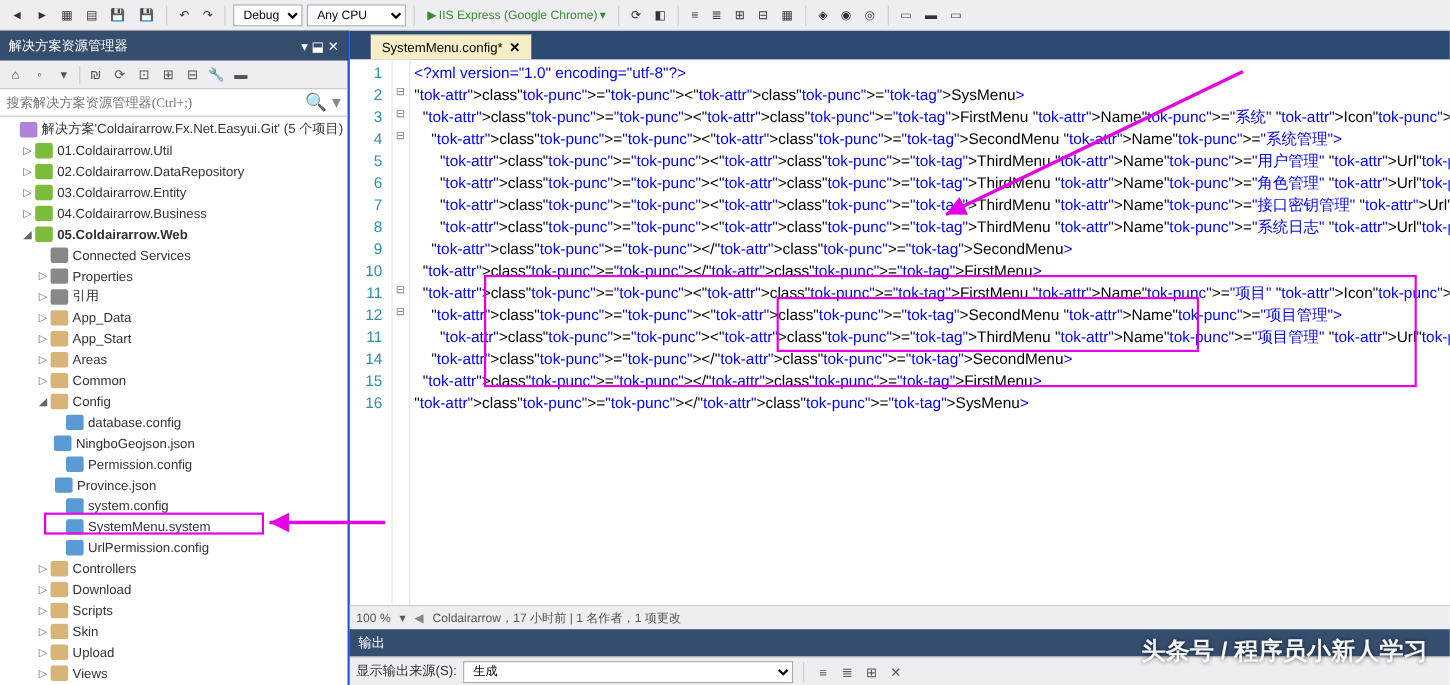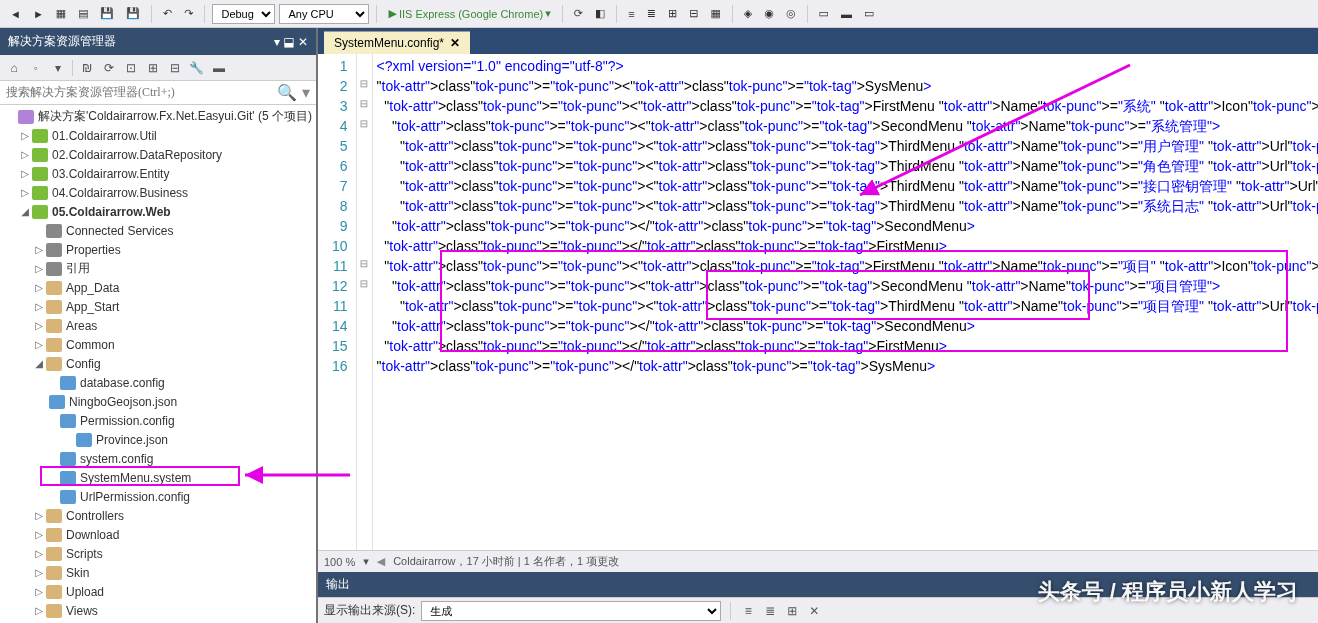--- a/index.html
+++ b/index.html
@@ -2,40 +2,40 @@
 <html><head>
 <meta charset="utf-8">
 <style>
 * { margin:0; padding:0; box-sizing:border-box; font-family:"Microsoft YaHei",Consolas,sans-serif; }
 body { width:1318px; height:623px; background:#eee; overflow:hidden; position:relative; }
 .toolbar { height:28px; background:#eeeef2; border-bottom:1px solid #ccc; display:flex; align-items:center; padding:0 6px; font-size:11px; color:#333; gap:4px; }
 .tb-btn { padding:2px 4px; display:flex; align-items:center; gap:2px; }
 .tb-sep { width:1px; height:18px; background:#ccc; margin:0 3px; }
 .tb-combo { border:1px solid #aaa; background:#fff; height:20px; font-size:11px; padding:0 4px; }
 .main { display:flex; height:595px; }
-.panel { width:352px; background:#252526; display:flex; flex-direction:column; border-right:2px solid #737373; }
+.panel { width:352px; background:#252526; display:flex; flex-direction:column; border-right:2px solid #1d4ed8; }
 .panel-title { background:#364e6e; color:#fff; font-size:12px; padding:5px 8px; display:flex; justify-content:space-between; align-items:center; }
 .panel-tools { background:#eeeef2; height:26px; display:flex; align-items:center; padding:0 6px; gap:6px; border-bottom:1px solid #ccc; }
 .tool-ico { width:16px; height:16px; display:flex; align-items:center; justify-content:center; font-size:12px; color:#555; }
 .panel-search { background:#fff; border-bottom:1px solid #ccc; display:flex; align-items:center; padding:2px 6px; }
 .panel-search input { flex:1; border:none; outline:none; font-size:12px; color:#888;font-family:Liberation Serif, serif; }
 .tree { flex:1; background:#fff; overflow:auto; font-size:12px; color:#333; padding:2px 0; }
 .node { display:flex; align-items:center; height:19px; padding-right:4px; white-space:nowrap; }
 .exp { width:14px; text-align:center; color:#666; font-size:10px; font-family:Consolas; }
 .ico { width:16px; height:14px; margin-right:4px; display:inline-block; }
 .ico-sol { background:#b083d9; border-radius:2px; }
 .ico-cs { background:#7bbd3a; border-radius:2px; }
 .ico-fold { background:#d9b477; border-radius:2px; }
 .ico-cfg { background:#5a9bd5; border-radius:2px; }
 .ico-ref { background:#888; border-radius:2px; }
 .bold { font-weight:bold; }
 .hl-box { position:absolute; border:2px solid #e600e6; pointer-events:none; }
 .editor-side { flex:1; display:flex; flex-direction:column; background:#fff; }
 .tab-bar { height:26px; background:#2d4a72; display:flex; align-items:flex-end; padding-left:6px; }
-.tab { background:#f5eec6; color:#000; font-size:12px; padding:4px 10px; display:flex; align-items:center; gap:6px; border-top:1px solid #999; }
+.tab { background:#f5eec6; color:#000; font-size:12px; padding:4px 10px; display:flex; align-items:center; gap:6px; border-top:1px solid #999;margin-left:13px; }
 .tab-x { font-weight:bold; cursor:pointer; }
 .code-area { flex:1; display:flex; font-family:Consolas,monospace; font-size:14px; overflow:auto; position:relative; }
 .gutter { background:#fff; color:#2b91af; text-align:right; padding:2px 8px 2px 14px; border-right:1px solid #e0e0e0; line-height:20px; }
 .fold-col { width:16px; background:#fff; border-right:1px solid #e0e0e0; line-height:20px; color:#888; font-size:10px; text-align:center; }
 .code { flex:1; padding:2px 4px; line-height:20px; white-space:pre; position:relative; }
 .ln { height:20px; }
 .tok-decl { color:#0000ff; }
 .tok-str { color:#0000ff; }
 .tok-punc { color:#0000ff; }
 .status-row { height:22px; background:#eeeef2; border-top:1px solid #ccc; display:flex; align-items:center; font-size:11px; color:#555; padding:0 6px; gap:8px; }
@@ -184,21 +184,21 @@
         <div class="node" style="padding-left:35px">
           <span class="exp"></span>
           <span class="ico ico-cfg"></span>
           <span class="">NingboGeojson.json</span>
         </div>
         <div class="node" style="padding-left:46px">
           <span class="exp"></span>
           <span class="ico ico-cfg"></span>
           <span class="">Permission.config</span>
         </div>
-        <div class="node" style="padding-left:62px">
+        <div class="node" style="padding-left:36px">
           <span class="exp"></span>
           <span class="ico ico-cfg"></span>
           <span class="">Province.json</span>
         </div>
         <div class="node" style="padding-left:46px">
           <span class="exp"></span>
           <span class="ico ico-cfg"></span>
           <span class="">system.config</span>
         </div>
         <div class="node" style="padding-left:46px">

